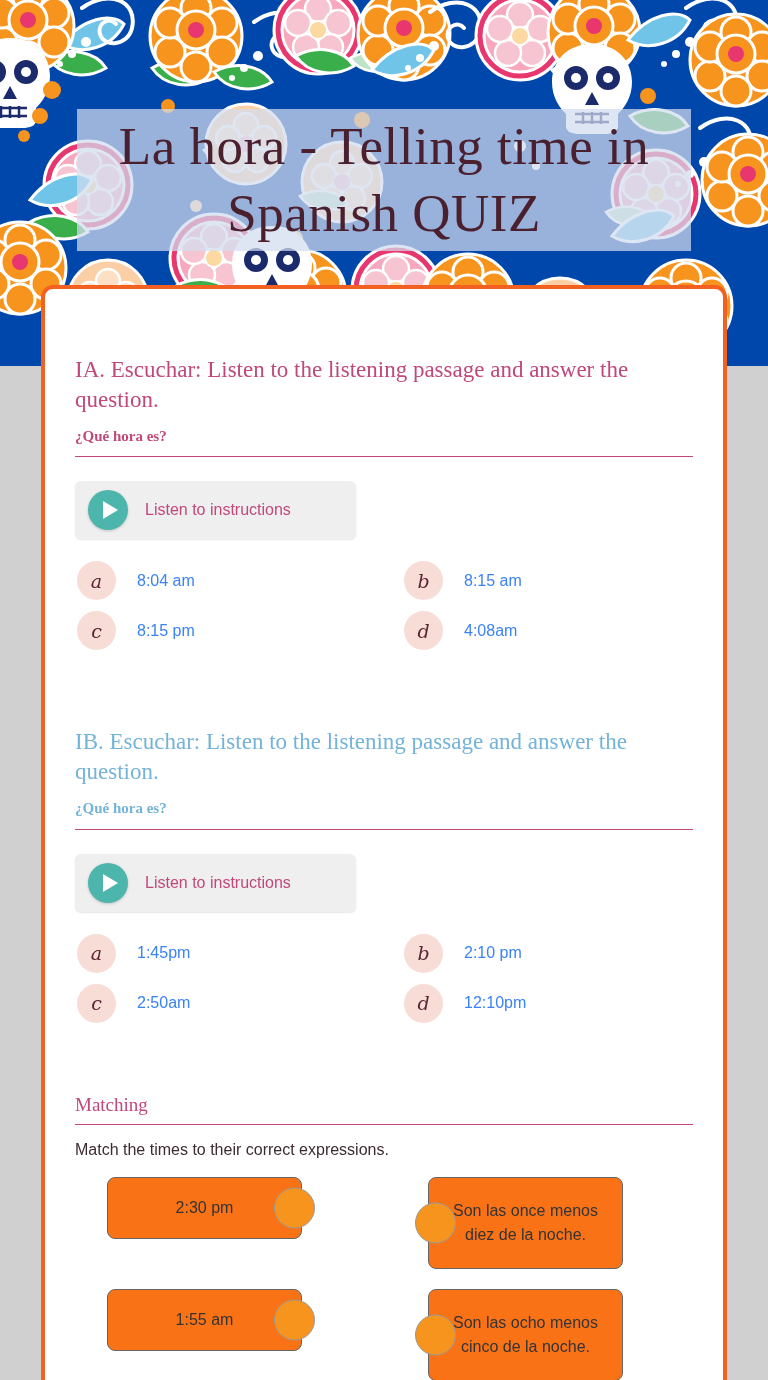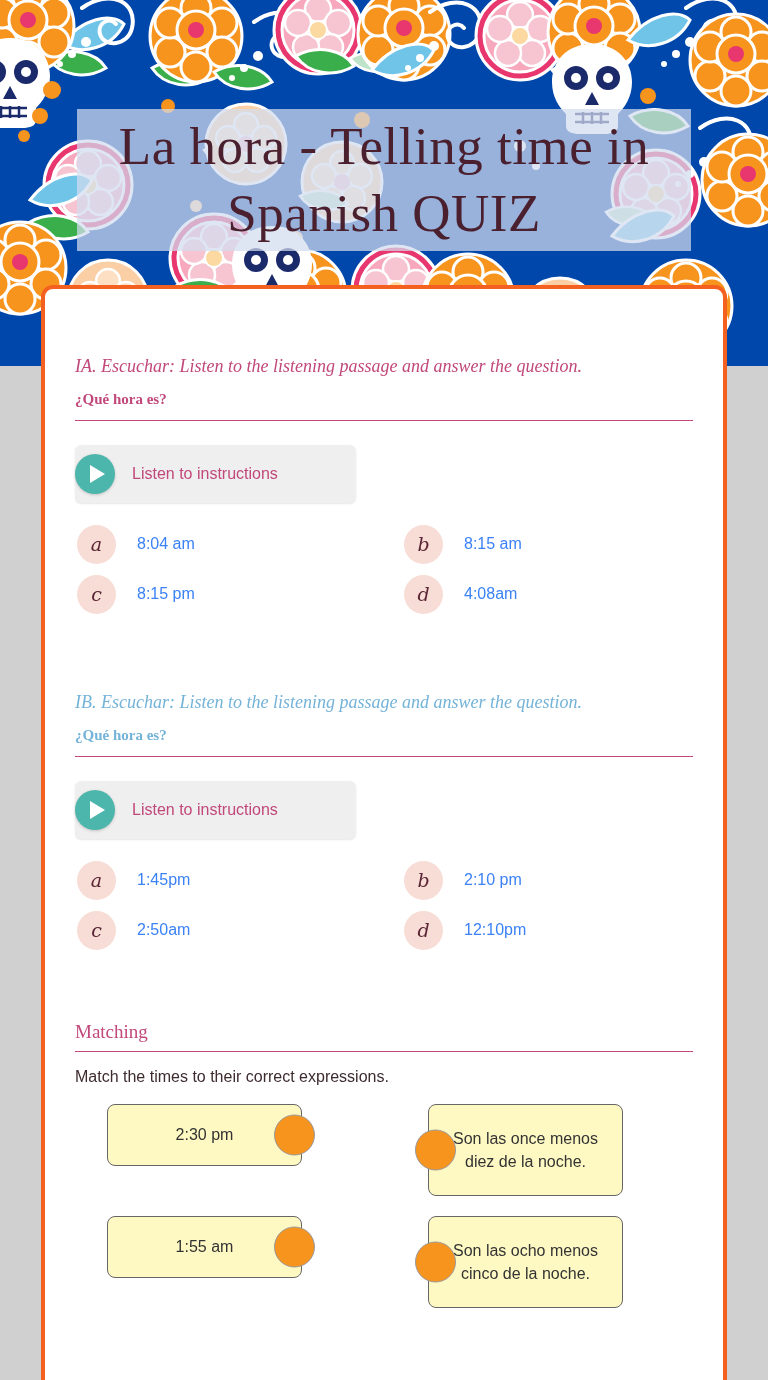--- a/index.html
+++ b/index.html
@@ -39,38 +39,38 @@
     border-radius: 12px 12px 0 0;
     z-index: 8;
     overflow: hidden;
   }
   .card-inner { padding: 0 30px; }
 
   
   .q-block { padding-top: 12px; }
   .q-prompt {
     font-family: "Liberation Serif", serif;
-    font-size: 18px; line-height: 1.3; font-weight: 400;
+    font-size: 23px; line-height: 1.3; font-weight: 400;
     margin-bottom: 12px;
-    font-style: italic;
   }
   .q-sub {
     font-family: "Liberation Serif", serif;
     font-size: 15px; font-weight: 700; line-height: 1.3;
     padding-bottom: 10px;
   }
   .q-rule { height: 1px; background: #c1487a; width: 100%; margin-bottom: 24px; }
   .tone-pink { color: #c1487a; }
   .tone-blue { color: #74b3d8; }
 
   
   .listen {
     display: inline-flex; align-items: center;
     background: #efefef; border-radius: 6px;
     width: 281px; height: 58px;
+    padding-left: 13px;
     box-shadow: 0 1px 2px rgba(0,0,0,.10);
   }
   .play-circle {
     width: 40px; height: 40px; border-radius: 50%;
     background: #4db6ac; flex: 0 0 auto;
     display: flex; align-items: center; justify-content: center;
     box-shadow: 0 1px 3px rgba(0,0,0,.18);
   }
   .play-tri {
     width: 0; height: 0; margin-left: 4px;
@@ -103,21 +103,21 @@
     font-family: "Liberation Serif", serif;
     font-size: 19px; color: #c1487a; padding-bottom: 8px;
   }
   .sec-rule { height: 1px; background: #c1487a; width: 100%; margin-bottom: 16px; }
   .match-intro { font-size: 16px; color: #3d2b2f; margin-bottom: 18px; }
 
   .match-row { display: flex; align-items: flex-start; margin-bottom: 20px; }
   .match-left { position: relative; width: 195px; margin-left: 62px; }
   .match-right { position: relative; width: 195px; margin-left: 126px; }
   .match-box {
-    border: 1px solid #666; border-radius: 8px; background: #fef9c3;
+    border: 1px solid #666; border-radius: 8px; background: #f97316;
     display: flex; align-items: center; justify-content: center;
     text-align: center; font-size: 16px; color: #333;
     padding: 4px 12px; line-height: 1.45;
   }
   .box-h-short { height: 62px; }
   .box-h-tall  { height: 92px; }
   .dot {
     position: absolute; width: 41px; height: 41px; border-radius: 50%;
     background: #f7941e; border: 1px solid #9a9a9a;
     top: 50%; transform: translateY(-50%); z-index: 3;

